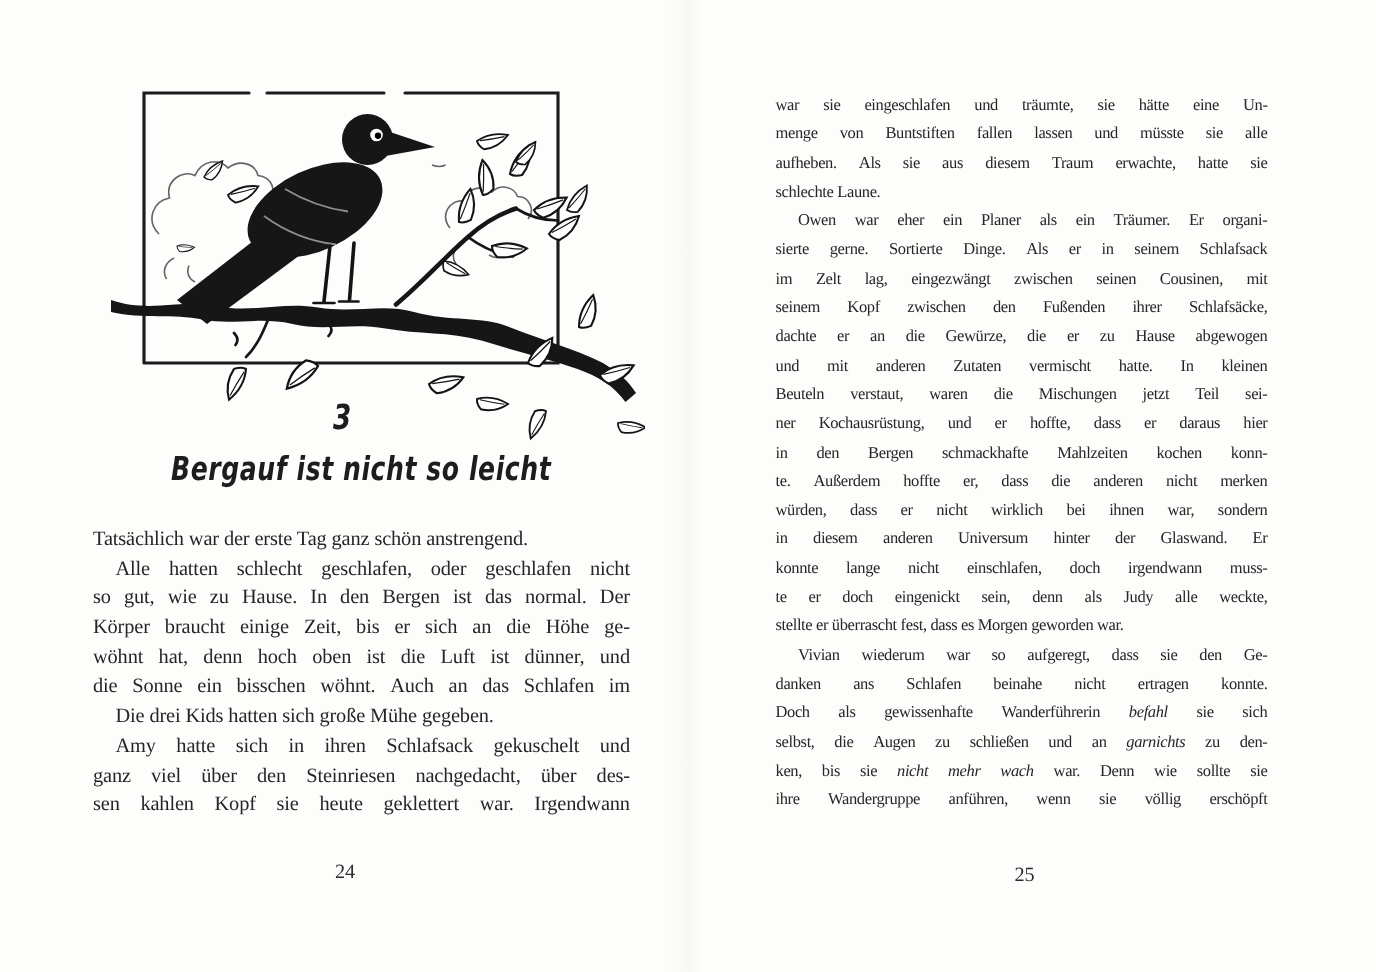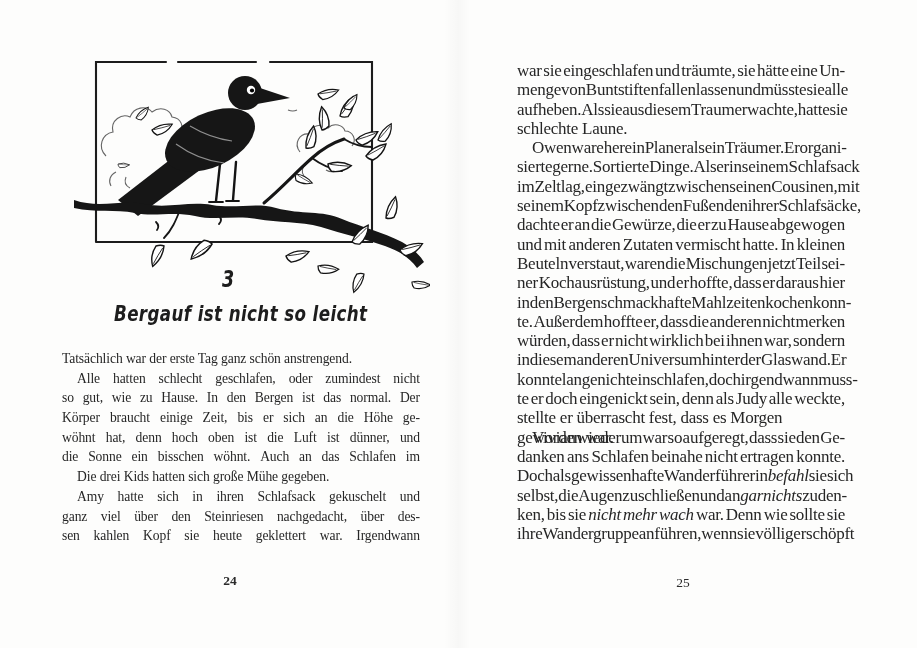--- a/index.html
+++ b/index.html
@@ -27,33 +27,33 @@
            font-family:"DejaVu Sans", sans-serif;font-style:italic;font-weight:bold;
            font-size:23px;color:#1d1d1d;}
   .chaptitle{position:absolute;left:48px;top:301px;width:360px;text-align:right;
              font-family:"DejaVu Sans", sans-serif;font-style:italic;font-weight:bold;
              font-size:22px;color:#1d1d1d;letter-spacing:.5px;white-space:nowrap;}
   .chaptitle .scale,.chapnum .scale{display:inline-block;transform:scaleX(.76);transform-origin:50% 50%;}
 
   
   .bodytext{position:absolute;color:#262626;}
   .left-body{left:62px;top:349px;width:358px;font-size:13.6px;letter-spacing:-.1px;}
-  .right-body{left:517px;top:61px;width:328px;font-size:17px;letter-spacing:-.25px;}
+  .right-body{left:517px;top:61px;width:328px;font-size:11px;letter-spacing:-.25px;}
   .left-body .line{height:19.7px;line-height:19.7px;}
   .right-body .line{height:19.3px;line-height:19.3px;}
   .line.just{display:flex;justify-content:space-between;align-items:baseline;}
   .line.just.ind{padding-left:15px;}
   .line.end{display:block;text-align:left;}
   .line.end.ind{text-indent:15px;}
   .w{flex:0 0 auto;}
   .it{font-style:italic;}
 
   .pagenum{position:absolute;width:70px;text-align:center;color:#2b2b2b;
            font-size:13.5px;font-family:"Liberation Serif", serif;}
-  .pn-left{left:195px;top:573px;font-weight:bold;}
+  .pn-left{left:195px;top:573px;}
   .pn-right{left:648px;top:575px;}
 </style>
 </head>
 <body>
 
 <div class="spread">
   <div class="gutter"></div>
 
   <div>
 
@@ -129,21 +129,21 @@
     <div class="chaptitle"><span class="scale">Bergauf ist nicht so leicht</span></div>
 
     <div class="bodytext left-body">
         <div class="line end"><span>Tatsächlich war der erste Tag ganz schön anstrengend.</span></div>
         <div class="line just ind">
           <span class="w">Alle</span>
           <span class="w">hatten</span>
           <span class="w">schlecht</span>
           <span class="w">geschlafen,</span>
           <span class="w">oder</span>
-          <span class="w">zumindest</span>
+          <span class="w">geschlafen</span>
           <span class="w">nicht</span>
         </div>
         <div class="line just">
           <span class="w">so</span>
           <span class="w">gut,</span>
           <span class="w">wie</span>
           <span class="w">zu</span>
           <span class="w">Hause.</span>
           <span class="w">In</span>
           <span class="w">den</span>

